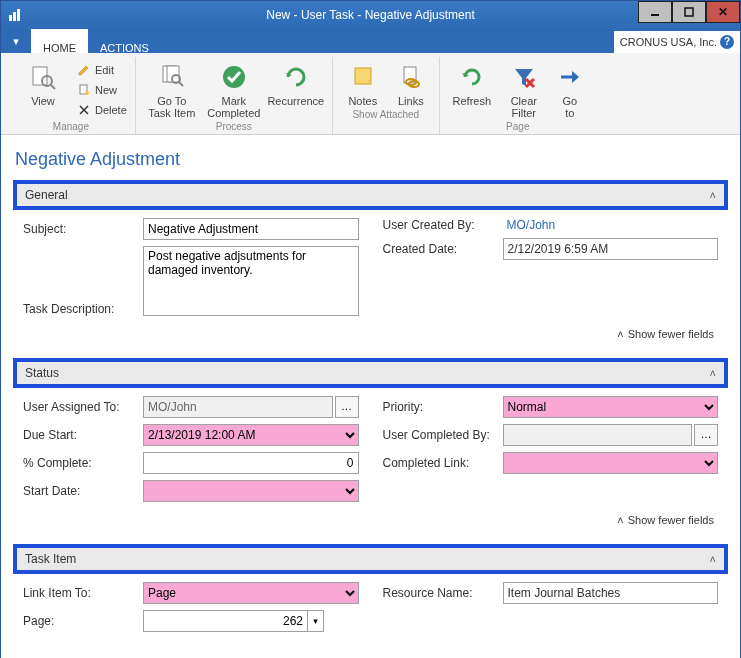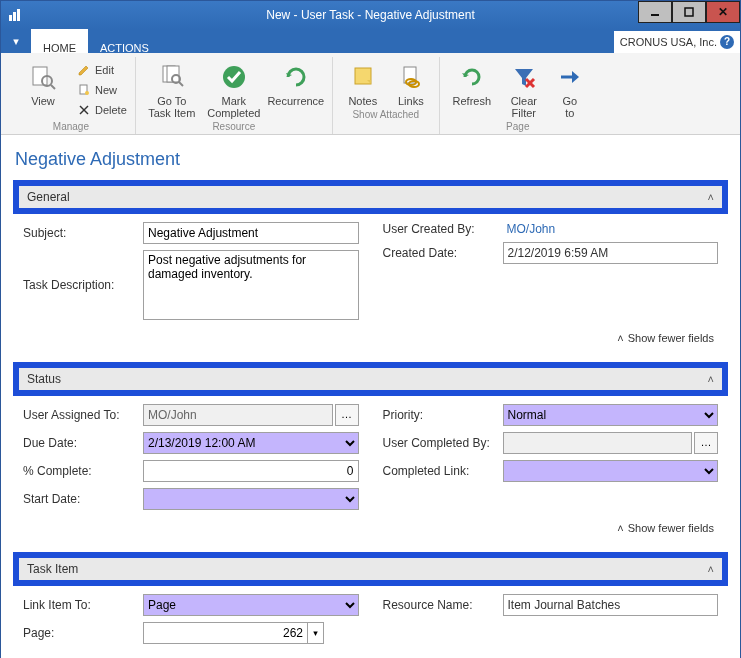--- a/index.html
+++ b/index.html
@@ -24,35 +24,35 @@
   .rgroup:last-child { border-right:none; }
   .rgroup .glabel { text-align:center; font-size:10px; color:#888; margin-top:2px; }
   .rbtns { display:flex; align-items:flex-start; gap:6px; }
   .rbig { display:flex; flex-direction:column; align-items:center; width:56px; font-size:11px; color:#444; text-align:center; line-height:12px; padding-top:2px; cursor:default;}
   .rbig .ricon { width:32px; height:32px; display:flex; align-items:center; justify-content:center; margin-bottom:2px; }
   .rsmallcol { display:flex; flex-direction:column; gap:2px; font-size:11px; color:#444; padding-top:2px;}
   .rsmall { display:flex; align-items:center; gap:4px; height:18px; cursor:default;}
   .rsmall .ricon-sm { width:14px; height:14px; display:inline-flex; align-items:center; justify-content:center;}
   .content { padding:10px 12px 12px 12px; }
   .pagetitle { color:#2e6ab5; font-size:18px; font-weight:400; margin:4px 0 10px 2px; }
-  .section-hdr { background:#e9e9e9; border:6px solid #1d4ed8; padding:4px 8px; font-size:12px; color:#333; display:flex; align-items:center; justify-content:space-between;}
+  .section-hdr { background:#e9e9e9; border:4px solid #1d4ed8; padding:4px 8px; font-size:12px; color:#333; display:flex; align-items:center; justify-content:space-between;}
   .section-hdr .chev { font-size:11px; color:#555;}
   .section-body { padding:8px 10px 8px 10px; }
   .twocol { display:flex; gap:24px; }
   .col { flex:1; }
   .frow { display:flex; align-items:center; margin-bottom:6px; font-size:12px; }
-  .frow.top { align-items:center; }
+  .frow.top { align-items:flex-end; }
   .flabel { width:120px; color:#333; }
   .ftext { flex:1; height:22px; border:1px solid #a0a0a0; padding:0 4px; font-size:12px; background:#fff; }
   .ftext.ro { background:#f0f0f0; color:#666; }
   .ftextarea { flex:1; height:70px; border:1px solid #a0a0a0; padding:2px 4px; font-size:12px; resize:none; position:relative; }
   .fvalue { flex:1; height:22px; border:1px solid #a0a0a0; padding:0 4px; font-size:12px; line-height:20px; background:#fff; color:#333;}
   .withbtn { display:flex; flex:1; gap:2px; }
   .ellipsis { width:24px; height:22px; border:1px solid #a0a0a0; background:#f6f6f6; font-size:11px; text-align:center; line-height:18px; cursor:pointer;}
-  .fsel { flex:1; height:22px; border:1px solid #a0a0a0; font-size:12px; background:#c4b5fd; }
+  .fsel { flex:1; height:22px; border:1px solid #a0a0a0; font-size:12px; background:#f9a8d4; }
   .showfewer { text-align:right; font-size:11px; color:#333; padding:6px 4px 10px 0; }
   .showfewer .chev { margin-right:4px; }
   .footer { border-top:1px solid #d0d0d0; padding:8px 10px; display:flex; justify-content:flex-end; background:#f7f7f7; }
   .okbtn { min-width:70px; height:24px; border:1px solid #7a7a7a; background:linear-gradient(#fdfdfd,#e7e7e7); font-size:12px; display:flex; align-items:center; justify-content:center; gap:6px; cursor:pointer; box-shadow:0 0 0 1px #9ecbf5;}
   .okbtn .dd { font-size:9px; color:#555; }
   svg { display:block; }
 </style>
 </head>
 <body>
 
@@ -167,21 +167,21 @@
         <div class="rbig">
           <span class="ricon">
               <svg width="28" height="28" viewBox="0 0 28 28">
                 <path d="M6 14 A8 8 0 1 1 14 22" fill="none" stroke="#3fa05a" stroke-width="3"></path>
                 <path d="M4 10 L6 14 L10 12 Z" fill="#3fa05a"></path>
               </svg>
             </span>
           <span>Recurrence</span>
         </div>
       </div>
-      <div class="glabel">Resource</div>
+      <div class="glabel">Process</div>
     </div>
 
     <div class="rgroup">
       <div class="rbtns">
         <div class="rbig" style="width:44px">
           <span class="ricon">
               <svg width="26" height="26" viewBox="0 0 26 26">
                 <rect x="5" y="4" width="16" height="16" fill="#f5d76e" stroke="#caa22a"></rect>
                 <path d="M17 16 L21 20 L21 16 Z" fill="#e6c555"></path>
               </svg>
@@ -280,21 +280,21 @@
       <div class="twocol">
         <div class="col">
           <div class="frow">
             <div class="flabel">User Assigned To:</div>
             <div class="withbtn">
               <input class="ftext ro" readonly="" value="MO/John" style="">
               <div class="ellipsis">…</div>
             </div>
           </div>
           <div class="frow">
-            <div class="flabel">Due Date:</div>
+            <div class="flabel">Due Start:</div>
             <select class="fsel"><option>2/13/2019 12:00 AM</option></select>
           </div>
           <div class="frow">
             <div class="flabel">% Complete:</div>
             <input class="ftext" style="text-align: right;" value="0">
           </div>
           <div class="frow">
             <div class="flabel">Start Date:</div>
             <select class="fsel"><option></option></select>
           </div>

